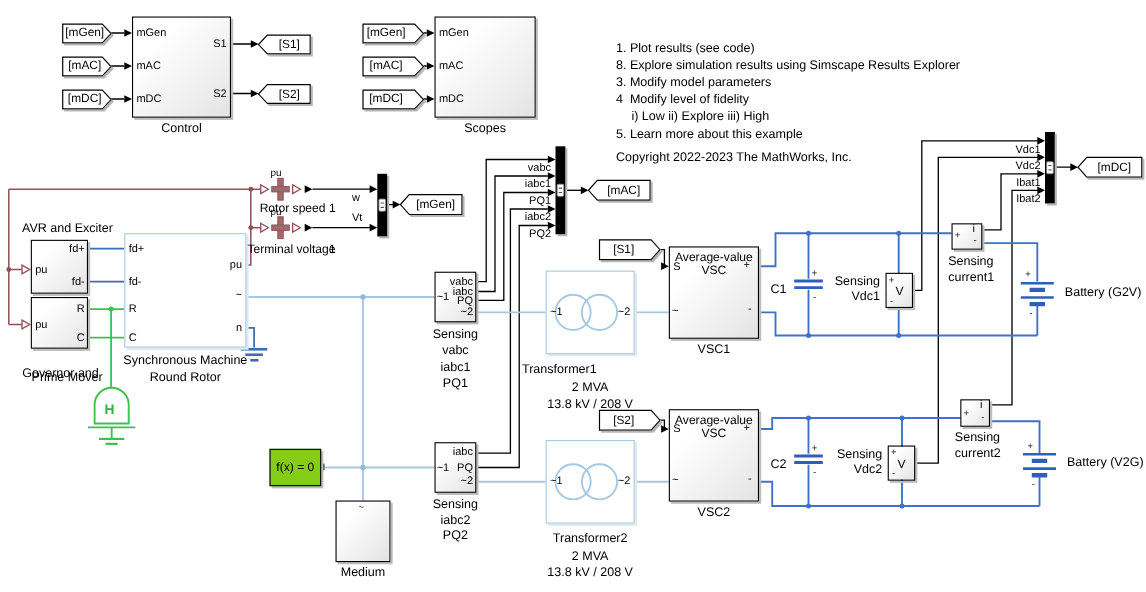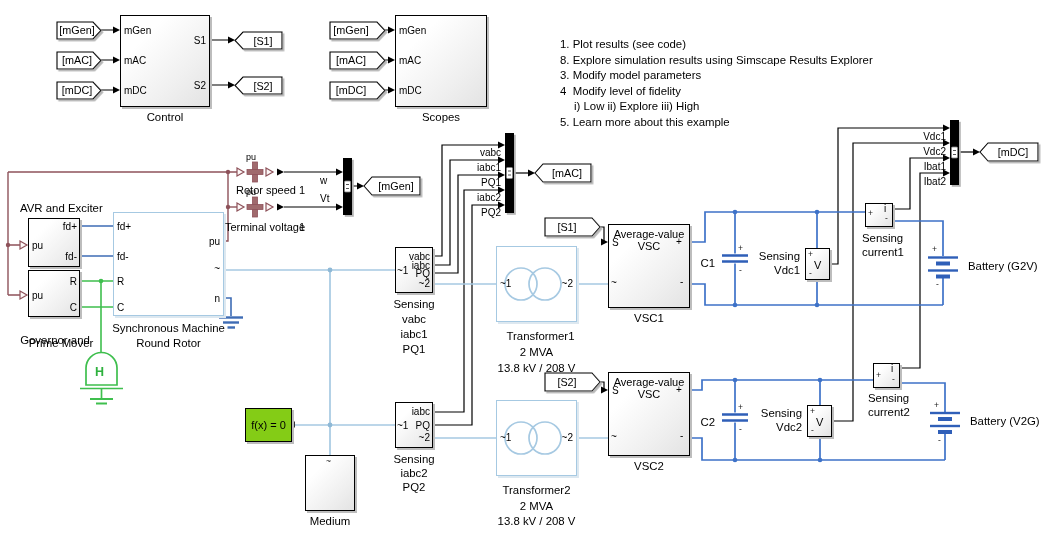--- a/index.html
+++ b/index.html
@@ -315,20 +315,21 @@
 <div class="blk" style="left:807px;top:405px;width:25px;height:32px"></div>
 <div class="blk" style="left:865px;top:203px;width:28px;height:24px"></div>
 <div class="blk" style="left:873px;top:363px;width:27px;height:25px"></div>
 
 <div class="desc" style="left:560px;top:38px">1. Plot results (see code)</div>
 <div class="desc" style="left:560px;top:54px">8. Explore simulation results using Simscape Results Explorer</div>
 <div class="desc" style="left:560px;top:69px">3. Modify model parameters</div>
 <div class="desc" style="left:560px;top:85px">4  Modify level of fidelity</div>
 <div class="desc indent" style="left:560px;top:100px">i) Low ii) Explore iii) High</div>
 <div class="desc" style="left:560px;top:116px">5. Learn more about this example</div>
+<div class="desc" style="left:560px;top:137px">Copyright 2022-2023 The MathWorks, Inc.</div>
 
 <div class="tag-t" style="left:57px;top:24px;width:40px">[mGen]</div>
 <div class="tag-t" style="left:57px;top:54px;width:40px">[mAC]</div>
 <div class="tag-t" style="left:57px;top:84px;width:40px">[mDC]</div>
 <div class="tag-t" style="left:330px;top:24px;width:42px">[mGen]</div>
 <div class="tag-t" style="left:330px;top:54px;width:42px">[mAC]</div>
 <div class="tag-t" style="left:330px;top:84px;width:42px">[mDC]</div>
 <div class="tag-t" style="left:245px;top:35px;width:36px">[S1]</div>
 <div class="tag-t" style="left:245px;top:80px;width:36px">[S2]</div>
 <div class="tag-t" style="left:374px;top:180px;width:44px">[mGen]</div>
@@ -401,21 +402,21 @@
 <div class="t p" style="left:397px;top:420px">~1</div>
 <div class="t p tr" style="left:403px;top:406px;width:27px">iabc</div>
 <div class="t p tr" style="left:406px;top:420px;width:24px">PQ</div>
 <div class="t p tr" style="left:410px;top:432px;width:20px">~2</div>
 <div class="t lbl tc" style="left:386px;top:453px;width:56px">Sensing</div>
 <div class="t lbl tc" style="left:386px;top:467px;width:56px">iabc2</div>
 <div class="t lbl tc" style="left:386px;top:481px;width:56px">PQ2</div>
 
 <div class="t p" style="left:500px;top:278px">~1</div>
 <div class="t p tr" style="left:555px;top:278px;width:18px">~2</div>
-<div class="t lbl tc" style="left:500px;top:330px;width:81px">Transformer1</div>
+<div class="t lbl tc" style="left:468px;top:330px;width:81px">Transformer1</div>
 <div class="t lbl tc" style="left:496px;top:346px;width:81px">2 MVA</div>
 <div class="t lbl tc" style="left:486px;top:362px;width:101px">13.8 kV / 208 V</div>
 <div class="t p" style="left:500px;top:432px">~1</div>
 <div class="t p tr" style="left:555px;top:432px;width:18px">~2</div>
 <div class="t lbl tc" style="left:496px;top:484px;width:81px">Transformer2</div>
 <div class="t lbl tc" style="left:496px;top:500px;width:81px">2 MVA</div>
 <div class="t lbl tc" style="left:486px;top:515px;width:101px">13.8 kV / 208 V</div>
 
 <div class="t tc" style="left:608px;top:228px;width:82px">Average-value</div>
 <div class="t tc" style="left:608px;top:240px;width:82px">VSC</div>

